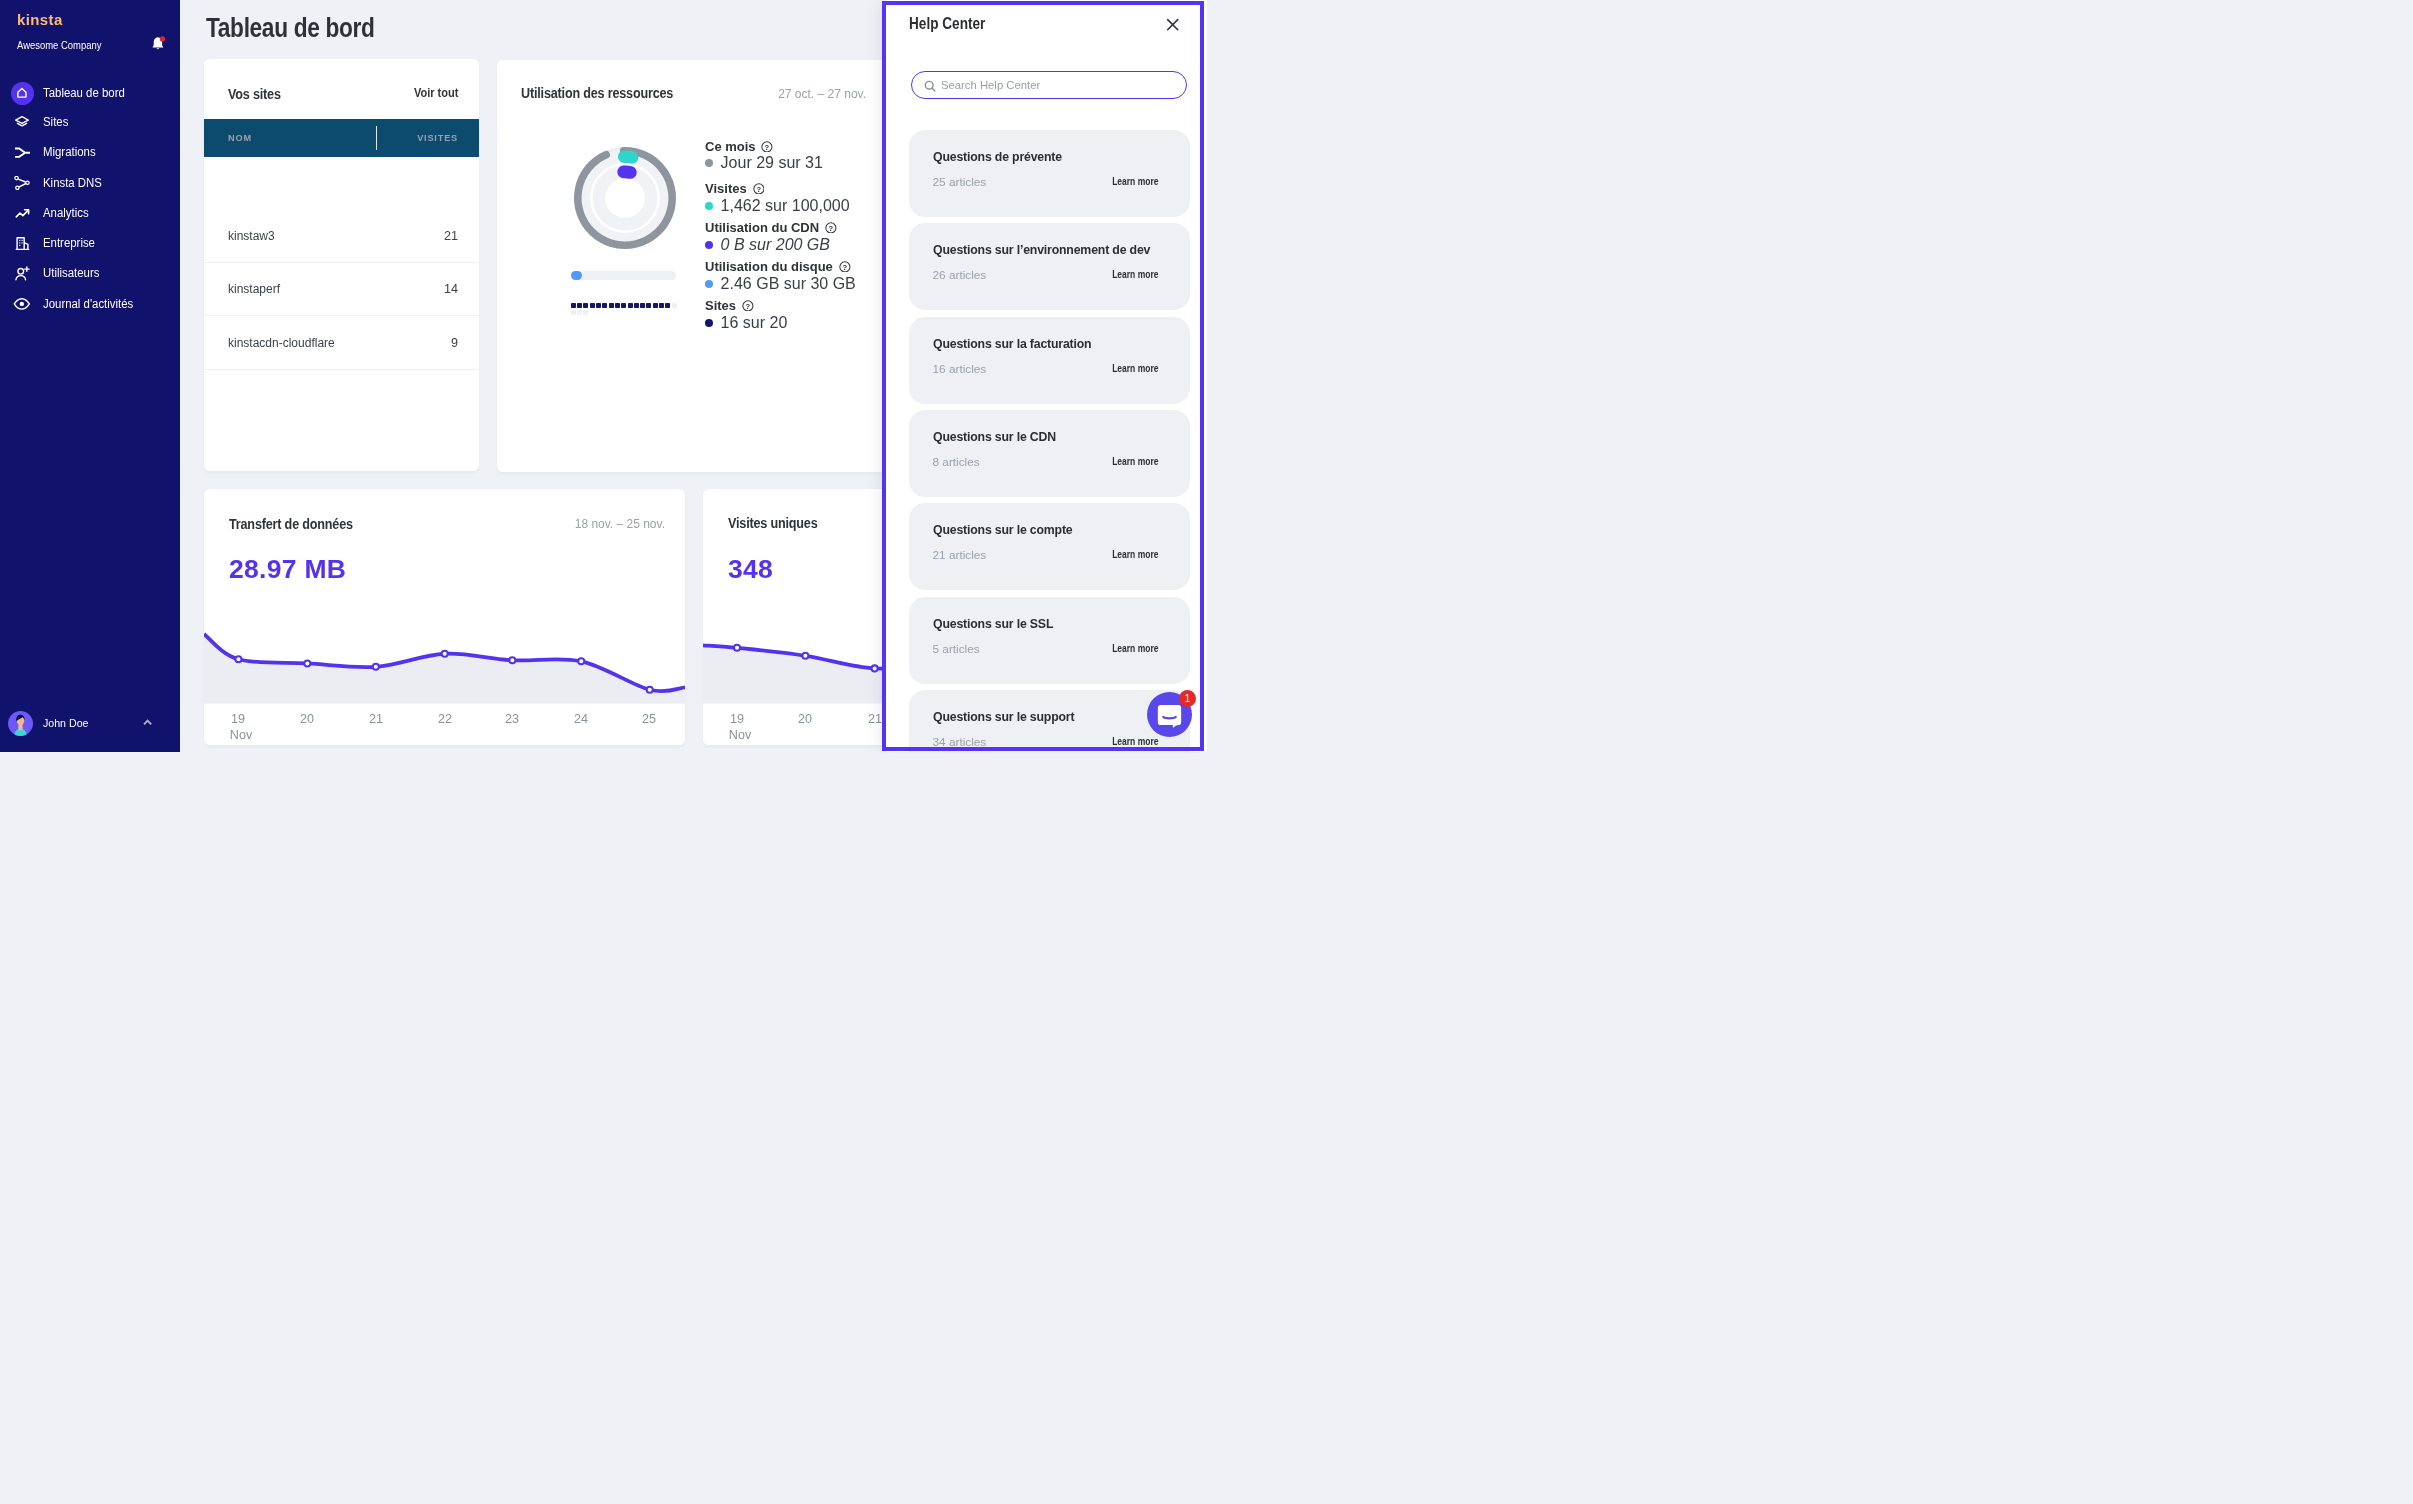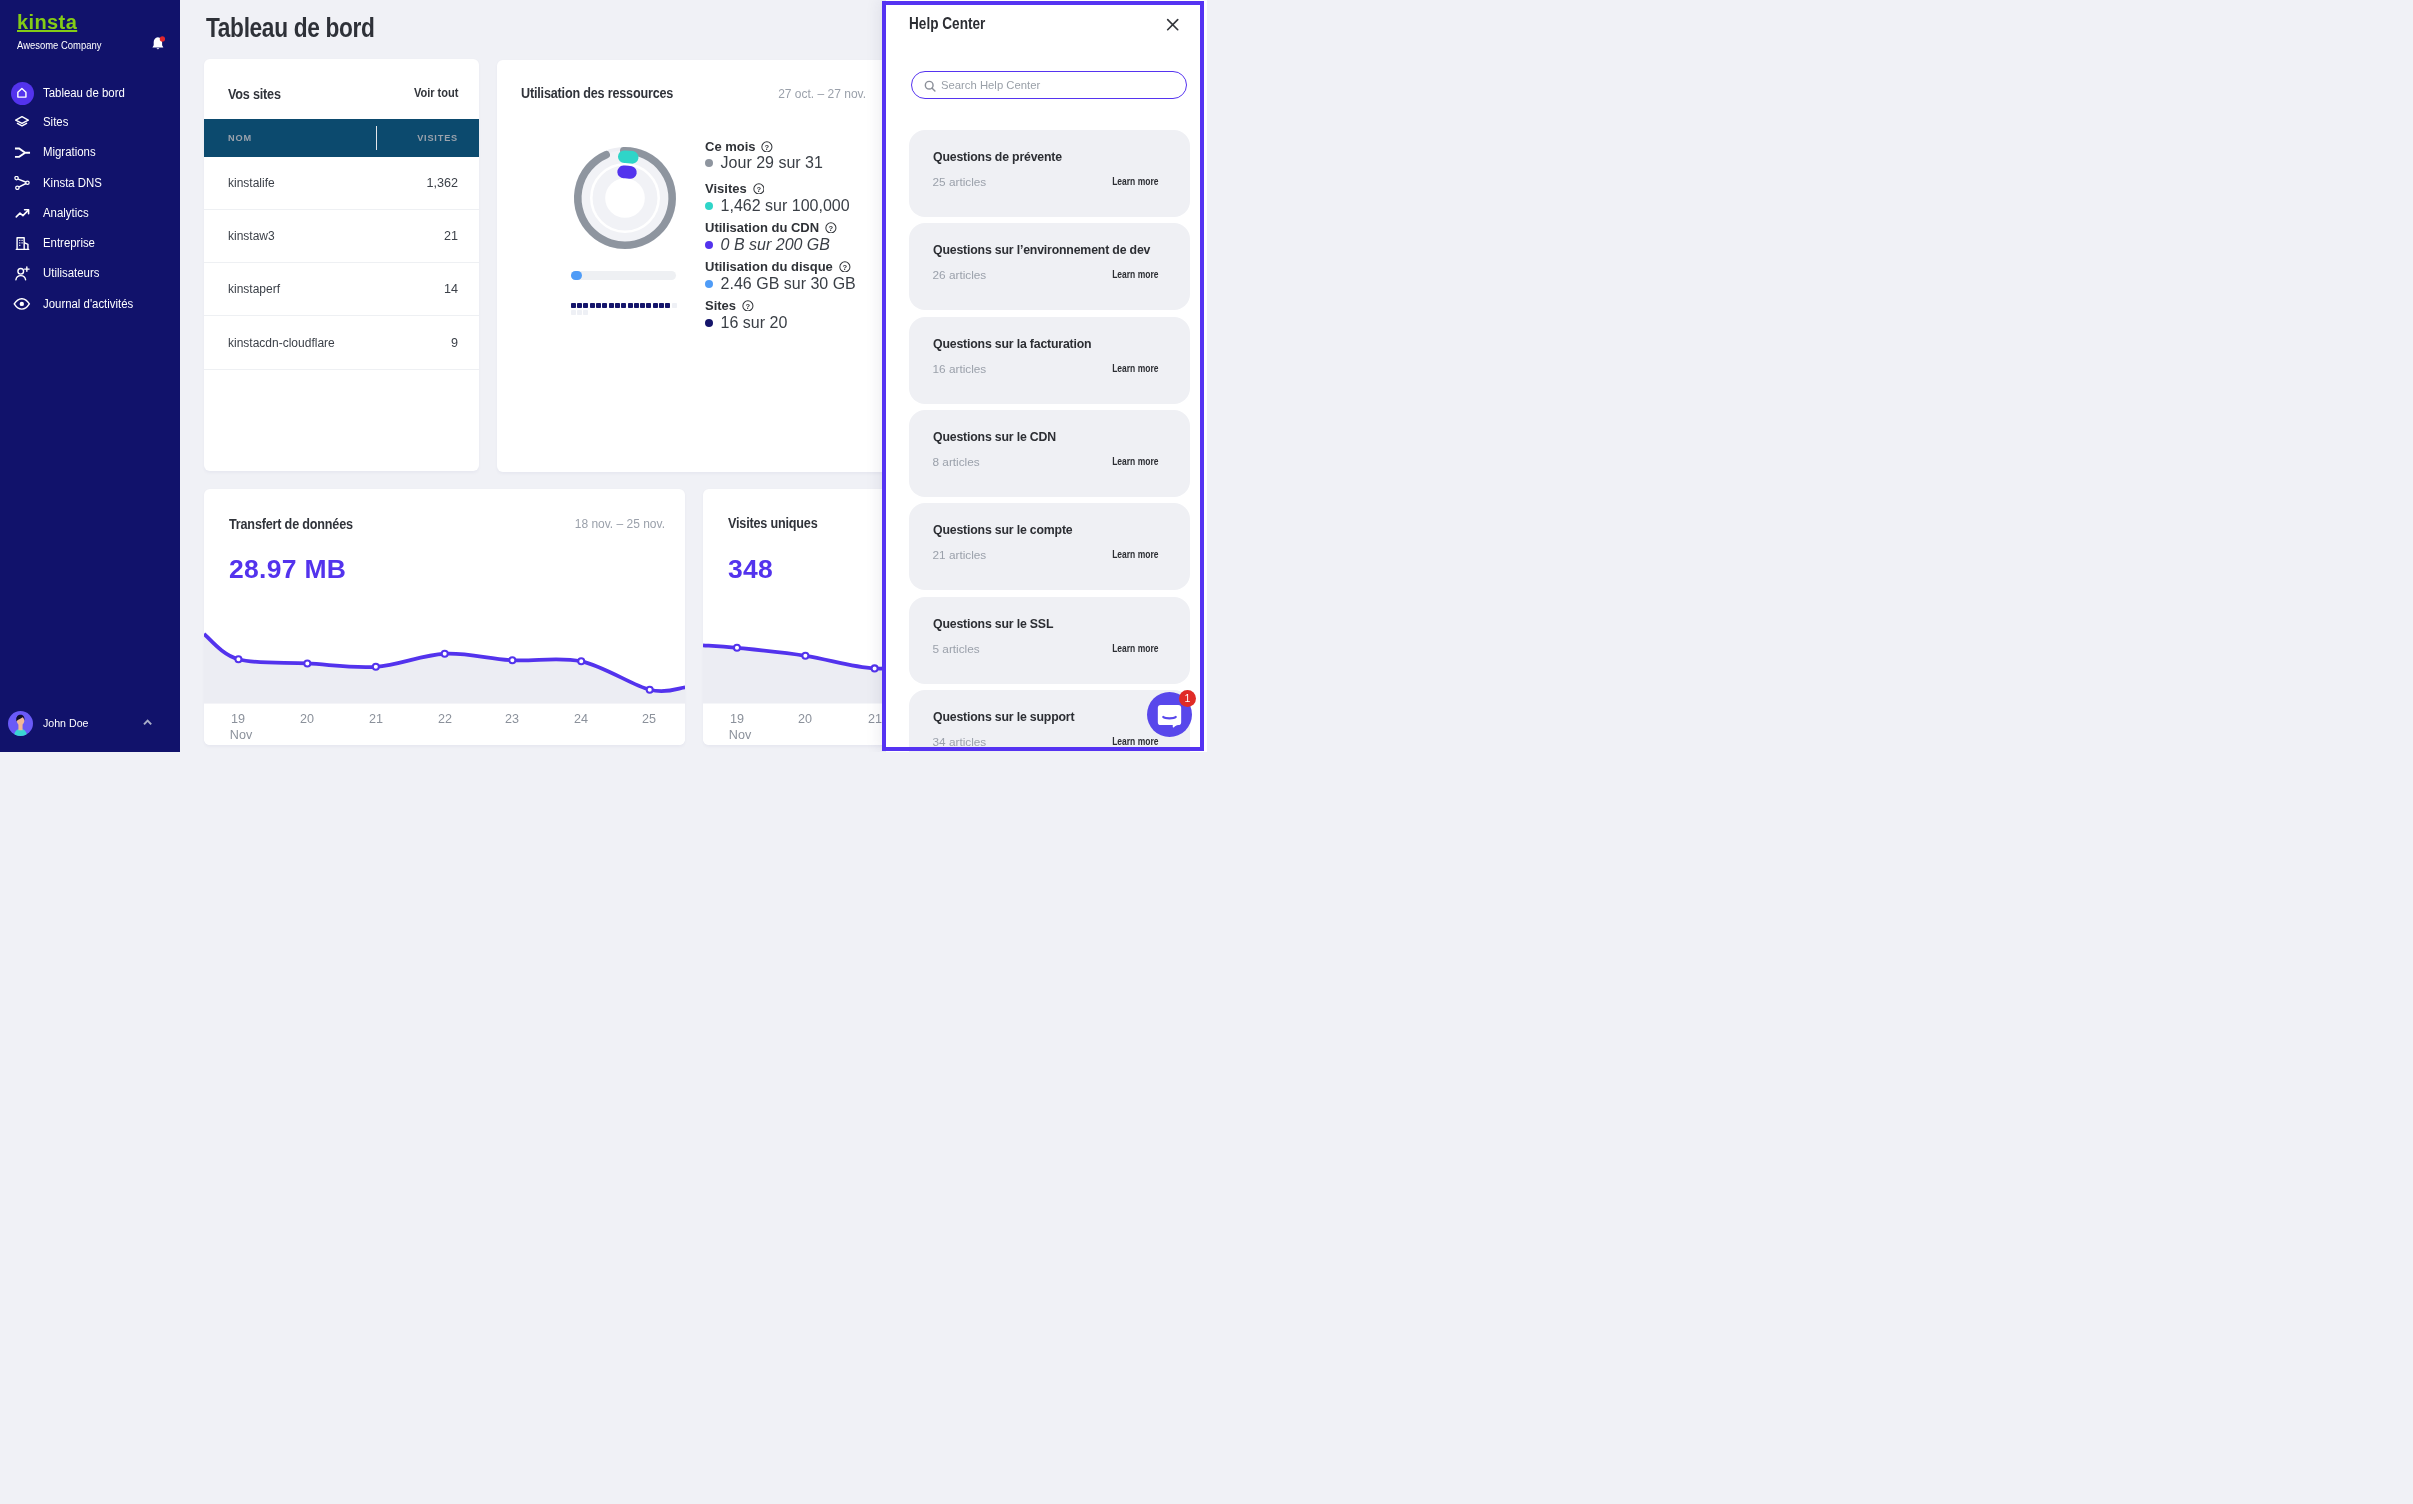--- a/index.html
+++ b/index.html
@@ -3,21 +3,21 @@
 <meta charset="utf-8">
 <style>
 * { margin:0; padding:0; box-sizing:border-box; }
 html,body { width:1207px; height:752px; overflow:hidden; }
 body { position:relative; font-family:"Liberation Sans",sans-serif; background:#f0f1f6; }
 .card { position:absolute; background:#fff; border-radius:5.9px; box-shadow:0 1.7px 3.4px rgba(30,35,90,0.04); }
 .ctitle { font-size:14px; font-weight:700; color:#30333a; letter-spacing:-0.2px; transform:scaleX(0.9); transform-origin:left center; white-space:nowrap; }
 
 
 #sidebar { position:absolute; left:0; top:0; width:180px; height:752px; background:#11126b; color:#fff; }
-#logo { position:absolute; left:17px; top:11px; font-size:20px; font-weight:700; letter-spacing:0.4px; color:#84cc16;text-decoration:underline; }
+#logo { position:absolute; left:17px; top:11px; font-size:15px; font-weight:700; letter-spacing:0.4px; color:#fdba74; }
 #company { position:absolute; left:17px; top:39px; font-size:10.5px; color:#fff; transform:scaleX(0.9); transform-origin:left top; white-space:nowrap; }
 #bell { position:absolute; left:151px; top:36px; }
 .nav { position:absolute; left:0; width:180px; height:30px; }
 .nav .ic { position:absolute; left:10.5px; top:3.8px; width:23px; height:23px; display:flex; align-items:center; justify-content:center; }
 .nav .lbl { position:absolute; left:43px; top:50%; transform:translateY(-50%) scaleX(0.95); transform-origin:left center; font-size:12px; color:#fff; white-space:nowrap; }
 #user { position:absolute; left:0; top:704px; width:180px; height:39px; }
 
 
 #h1 { position:absolute; left:206px; top:13.4px; font-size:27px; font-weight:700; color:#2e3138; letter-spacing:-0.4px; transform:scaleX(0.84); transform-origin:left top; white-space:nowrap; }
 
@@ -170,24 +170,20 @@
 <div id="h1">Tableau de bord</div>
 
 <div class="card" id="sites-card">
   <div class="ctitle" style="position:absolute;left:24px;top:26.5px;">Vos sites</div>
   <div style="position:absolute;right:21px;top:27px;font-size:12px;font-weight:700;color:#33363c;transform:scaleX(0.92);transform-origin:right center;">Voir tout</div>
   <div class="thead">
     <div class="th" style="left:24px;">NOM</div>
     <div class="th" style="right:21px;">VISITES</div>
     <div style="position:absolute;left:172px;top:6.7px;width:0.8px;height:24px;background:#e3e6ea;"></div>
   </div>
-  <div class="row" style="top:98px;">
-      <span class="rname">kinstalife</span>
-      <span class="rval">1,362</span>
-    </div>
   <div class="row" style="top:151px;">
       <span class="rname">kinstaw3</span>
       <span class="rval">21</span>
     </div>
   <div class="row" style="top:204px;">
       <span class="rname">kinstaperf</span>
       <span class="rval">14</span>
     </div>
   <div class="row" style="top:258px;">
       <span class="rname">kinstacdn-cloudflare</span>

